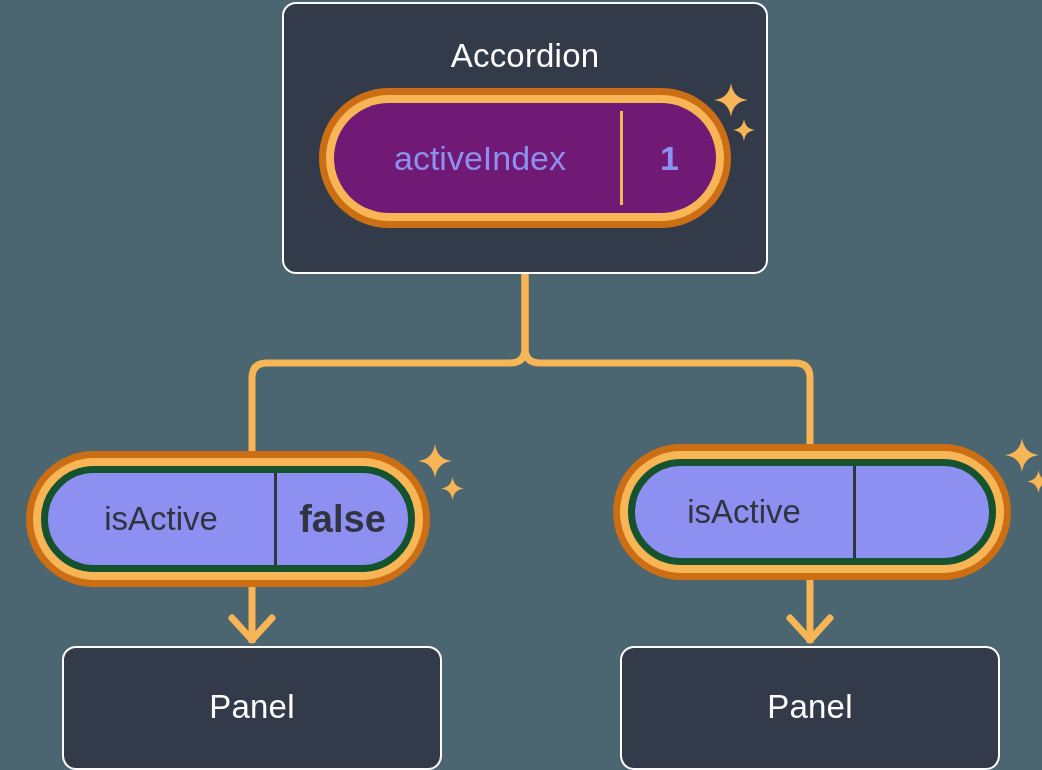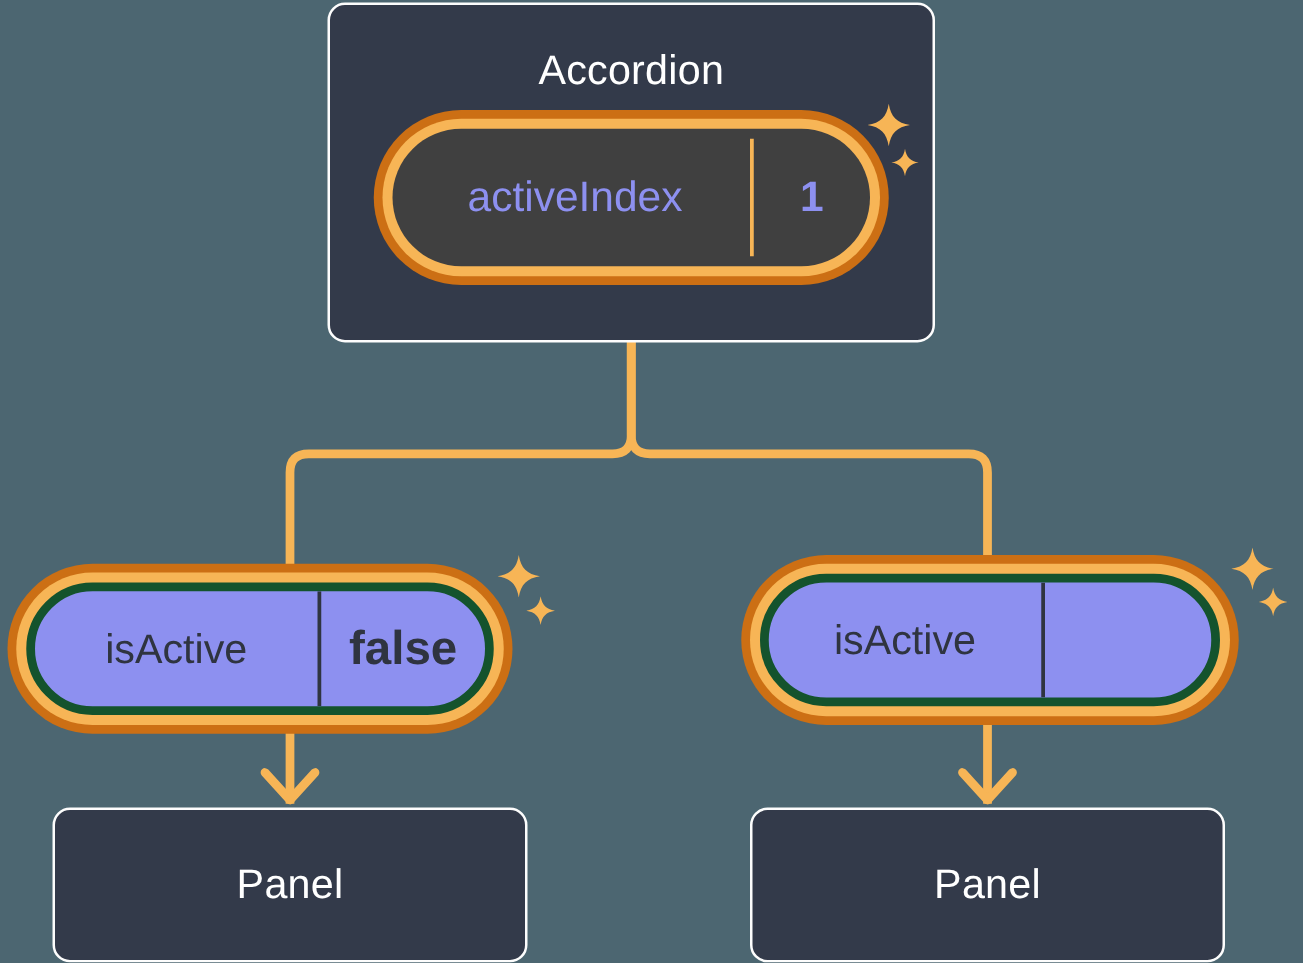--- a/index.html
+++ b/index.html
@@ -13,20 +13,21 @@
     overflow: hidden;
     background: #4c6671;
     font-family: "Liberation Sans", sans-serif;
     -webkit-font-smoothing: antialiased;
   }
 
   #stage {
     position: relative;
     width: 893px;
     height: 770px;
+    margin-left: 20px;
   }
 
   
   #wires {
     position: absolute;
     left: 0;
     top: 0;
     width: 1042px;
     height: 770px;
     pointer-events: none;
@@ -115,21 +116,21 @@
   }
 
   
   #pill-active-index {
     left: 306px;
     top: 95px;
     width: 398px;
     height: 126px;
   }
   #pill-active-index .pill-inner {
-    background: #404040;
+    background: #701a75;
   }
   #pill-active-index .pill-key {
     width: 286px;
     color: #8d90f0;
     font-size: 34px;
     padding-left: 6px;
   }
   #pill-active-index .pill-divider {
     width: 3px;
     background: #f7b556;

